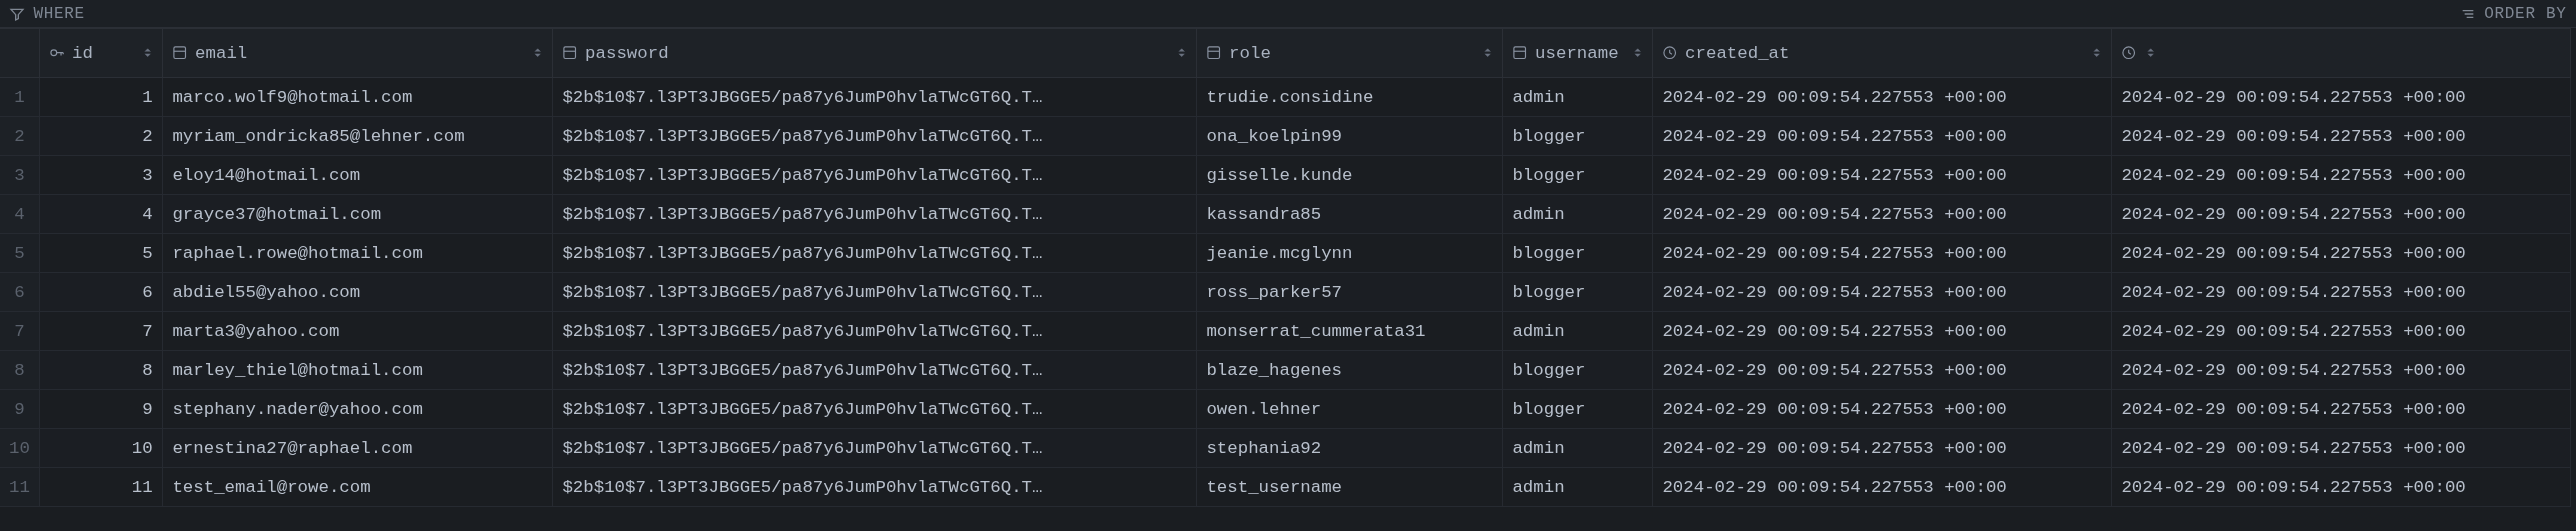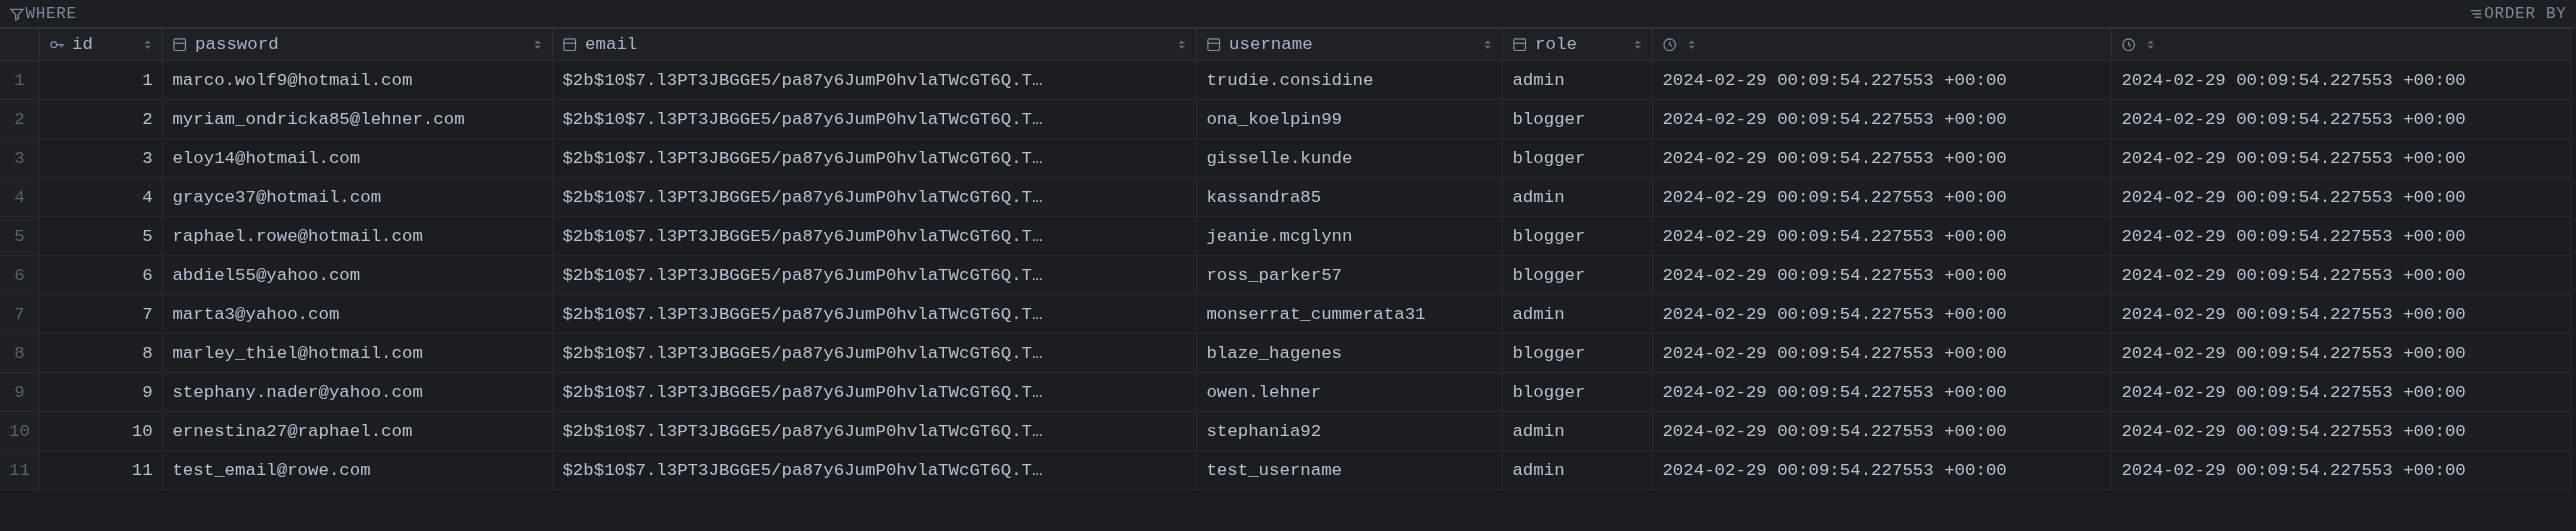--- a/index.html
+++ b/index.html
@@ -21,37 +21,38 @@
     display: flex;
     align-items: center;
     justify-content: space-between;
     padding: 0 9.4px;
     border-bottom: 0.7px solid #2b2f36;
     background: #1c2025;
   }
   .toolbar-left, .toolbar-right {
     display: flex;
     align-items: center;
+    gap: 8px;
     color: #7f8793;
     font-size: 16px;
     letter-spacing: 0.7px;
   }
   .toolbar svg {
     width: 16px;
     height: 16px;
     fill: none;
     stroke: #7f8793;
     stroke-width: 2;
   }
   .grid {
     display: grid;
     grid-template-columns: 40px 123px 390px 644px 306px 150px 459px 459px;
   }
   .hdr {
-    height: 33px;
+    height: 50px;
     display: flex;
     align-items: center;
     background: #1e2227;
     border-top: 0.7px solid #2b2f36;
     border-bottom: 0.7px solid #2b2f36;
     border-right: 0.7px solid #2b2f36;
     color: #a9b2c0;
     padding: 0 8px;
     position: relative;
     gap: 6.7px;
@@ -143,64 +144,65 @@
     <svg class="sort" viewBox="0 0 24 24">
         <path d="M7 10l5-5 5 5M7 14l5 5 5-5"></path>
       </svg>
   </div>
 
   <div class="hdr">
     <svg class="col-icon" viewBox="0 0 24 24">
         <rect x="4" y="4" width="16" height="16" rx="2"></rect>
         <path d="M4 10h16"></path>
       </svg>
+    <span class="label">email</span>
+    <svg class="sort" viewBox="0 0 24 24">
+        <path d="M7 10l5-5 5 5M7 14l5 5 5-5"></path>
+      </svg>
+  </div>
+
+  <div class="hdr">
+    <svg class="col-icon" viewBox="0 0 24 24">
+        <rect x="4" y="4" width="16" height="16" rx="2"></rect>
+        <path d="M4 10h16"></path>
+      </svg>
     <span class="label">password</span>
     <svg class="sort" viewBox="0 0 24 24">
         <path d="M7 10l5-5 5 5M7 14l5 5 5-5"></path>
       </svg>
   </div>
 
   <div class="hdr">
     <svg class="col-icon" viewBox="0 0 24 24">
         <rect x="4" y="4" width="16" height="16" rx="2"></rect>
         <path d="M4 10h16"></path>
       </svg>
-    <span class="label">email</span>
+    <span class="label">role</span>
     <svg class="sort" viewBox="0 0 24 24">
         <path d="M7 10l5-5 5 5M7 14l5 5 5-5"></path>
       </svg>
   </div>
 
   <div class="hdr">
     <svg class="col-icon" viewBox="0 0 24 24">
         <rect x="4" y="4" width="16" height="16" rx="2"></rect>
         <path d="M4 10h16"></path>
       </svg>
     <span class="label">username</span>
-    <svg class="sort" viewBox="0 0 24 24">
-        <path d="M7 10l5-5 5 5M7 14l5 5 5-5"></path>
-      </svg>
-  </div>
-
-  <div class="hdr">
-    <svg class="col-icon" viewBox="0 0 24 24">
-        <rect x="4" y="4" width="16" height="16" rx="2"></rect>
-        <path d="M4 10h16"></path>
-      </svg>
-    <span class="label">role</span>
     <svg class="sort" viewBox="0 0 24 24">
         <path d="M7 10l5-5 5 5M7 14l5 5 5-5"></path>
       </svg>
   </div>
 
   <div class="hdr">
     <svg class="col-icon" viewBox="0 0 24 24">
         <circle cx="12" cy="12" r="8"></circle>
         <path d="M12 8v4l3 2"></path>
       </svg>
+    <span class="label">created_at</span>
     <svg class="sort" viewBox="0 0 24 24">
         <path d="M7 10l5-5 5 5M7 14l5 5 5-5"></path>
       </svg>
   </div>
 
   <div class="hdr">
     <svg class="col-icon" viewBox="0 0 24 24">
         <circle cx="12" cy="12" r="8"></circle>
         <path d="M12 8v4l3 2"></path>
       </svg>

